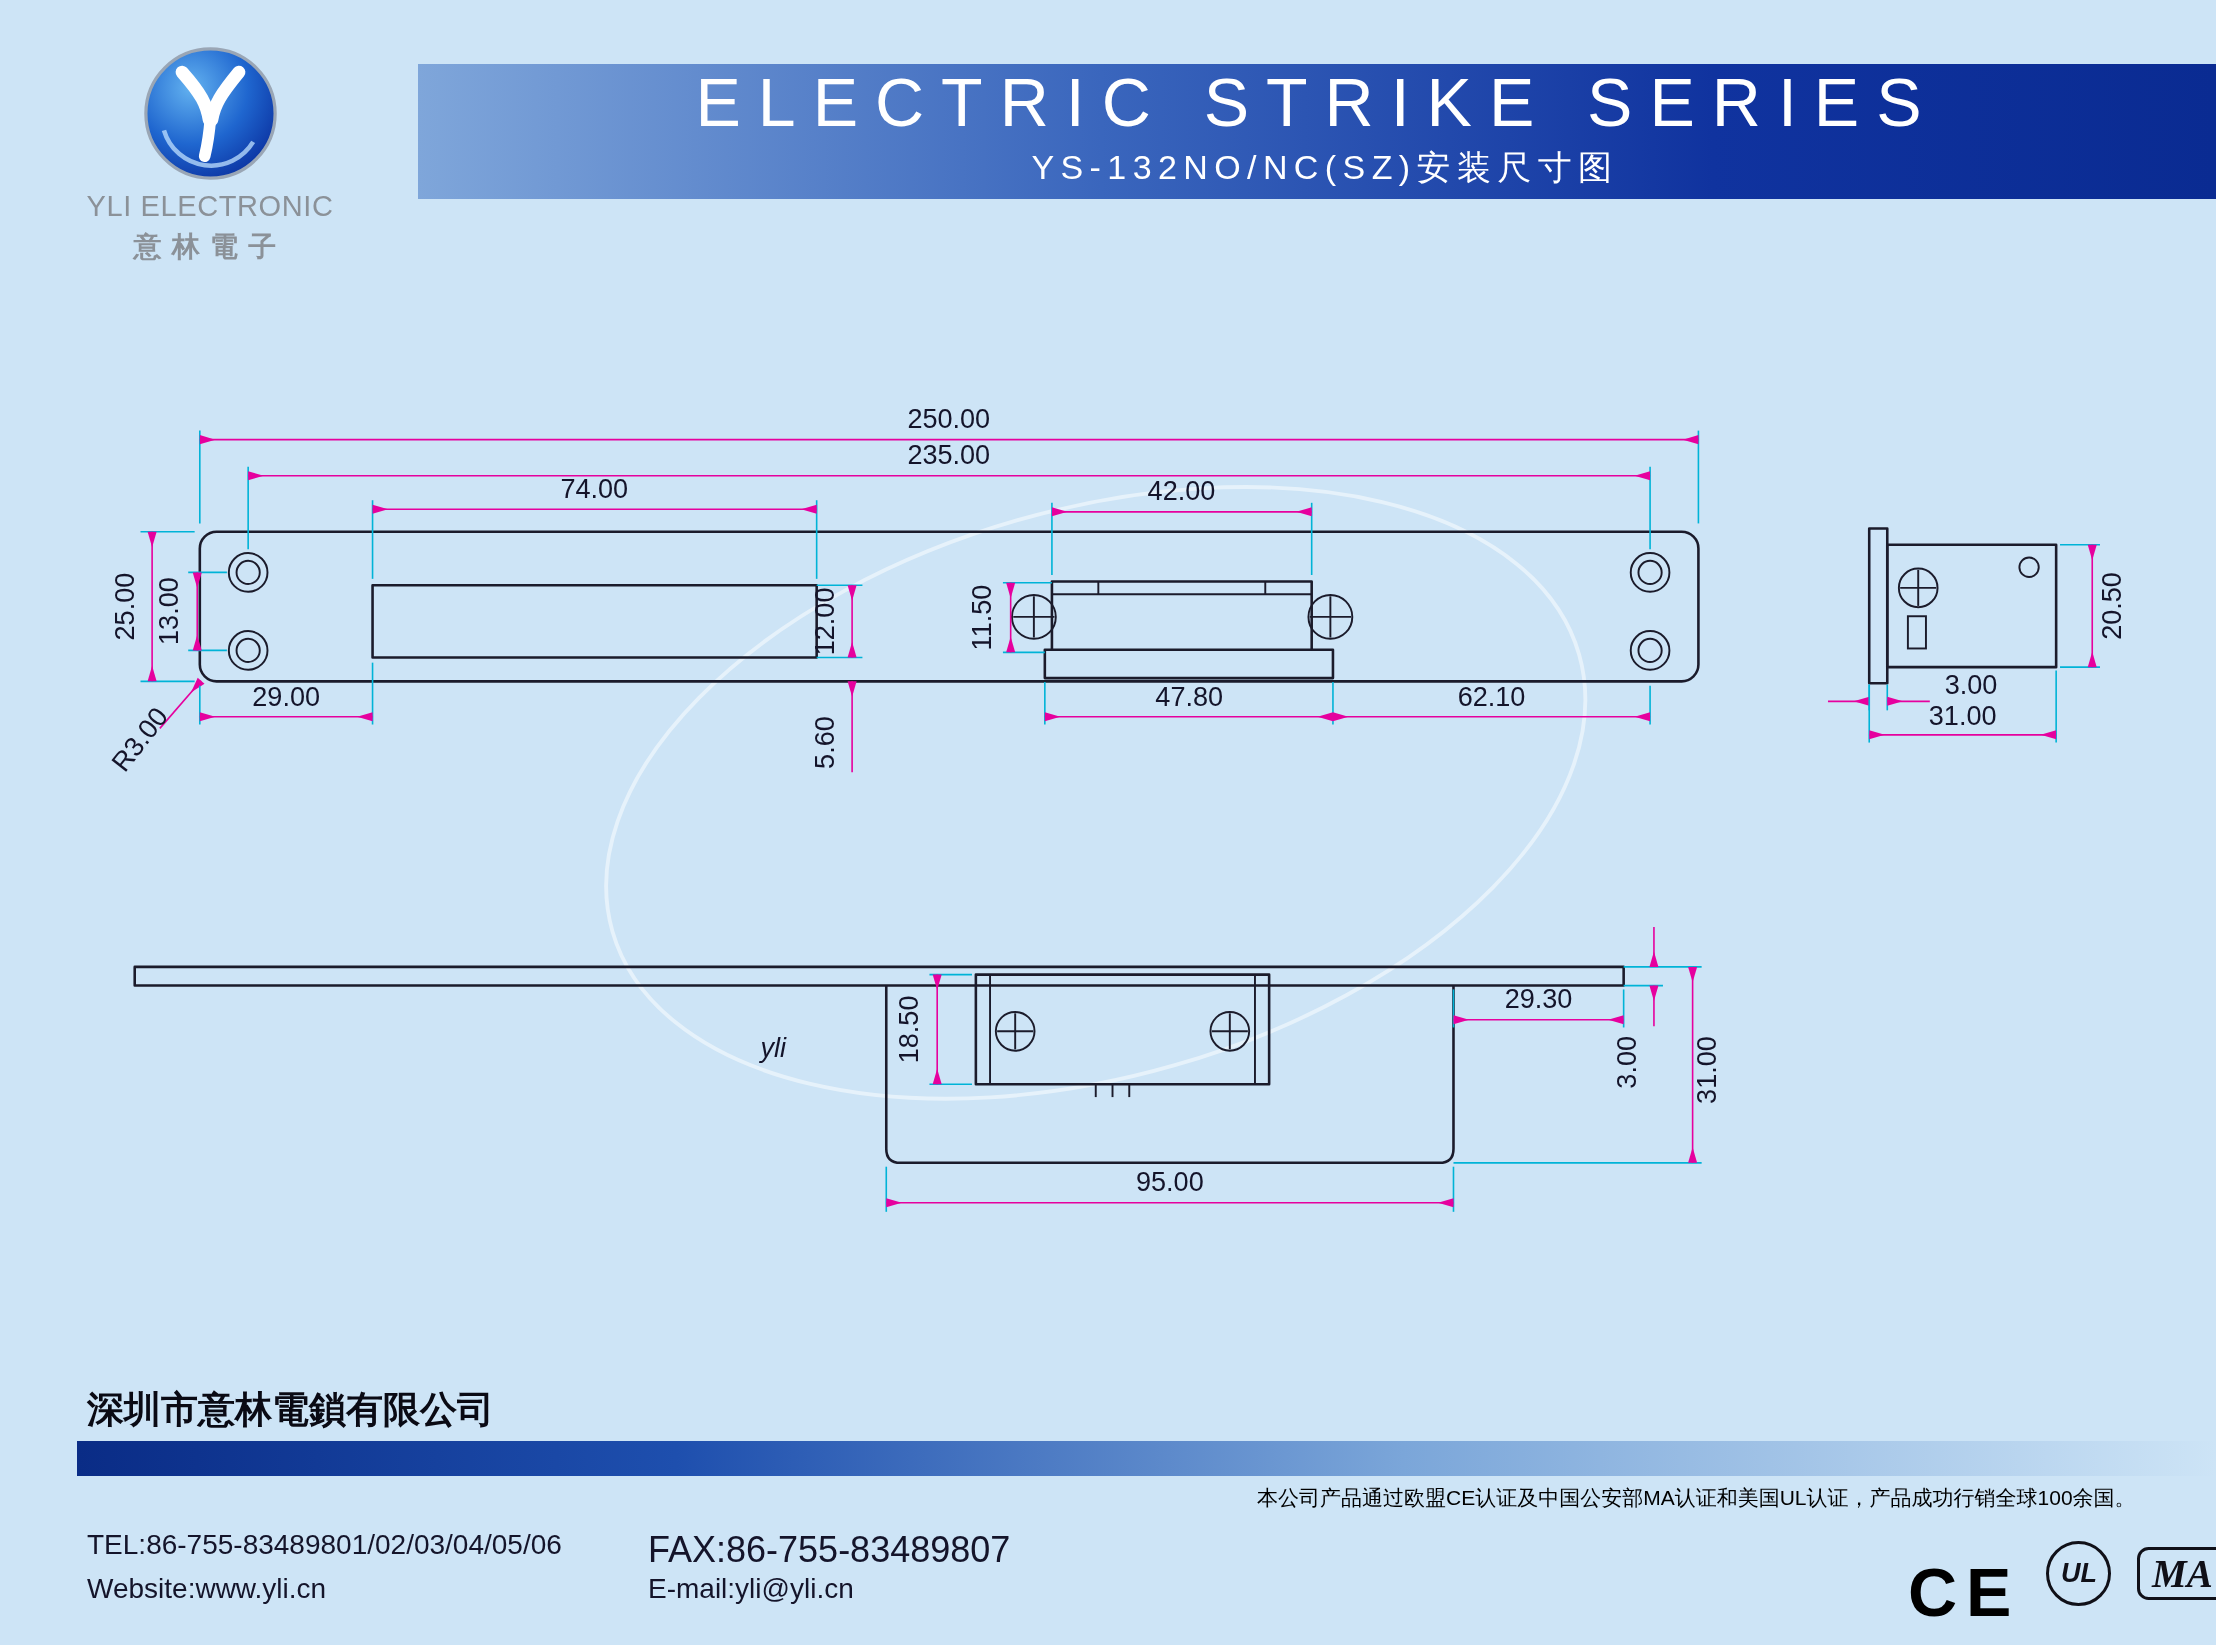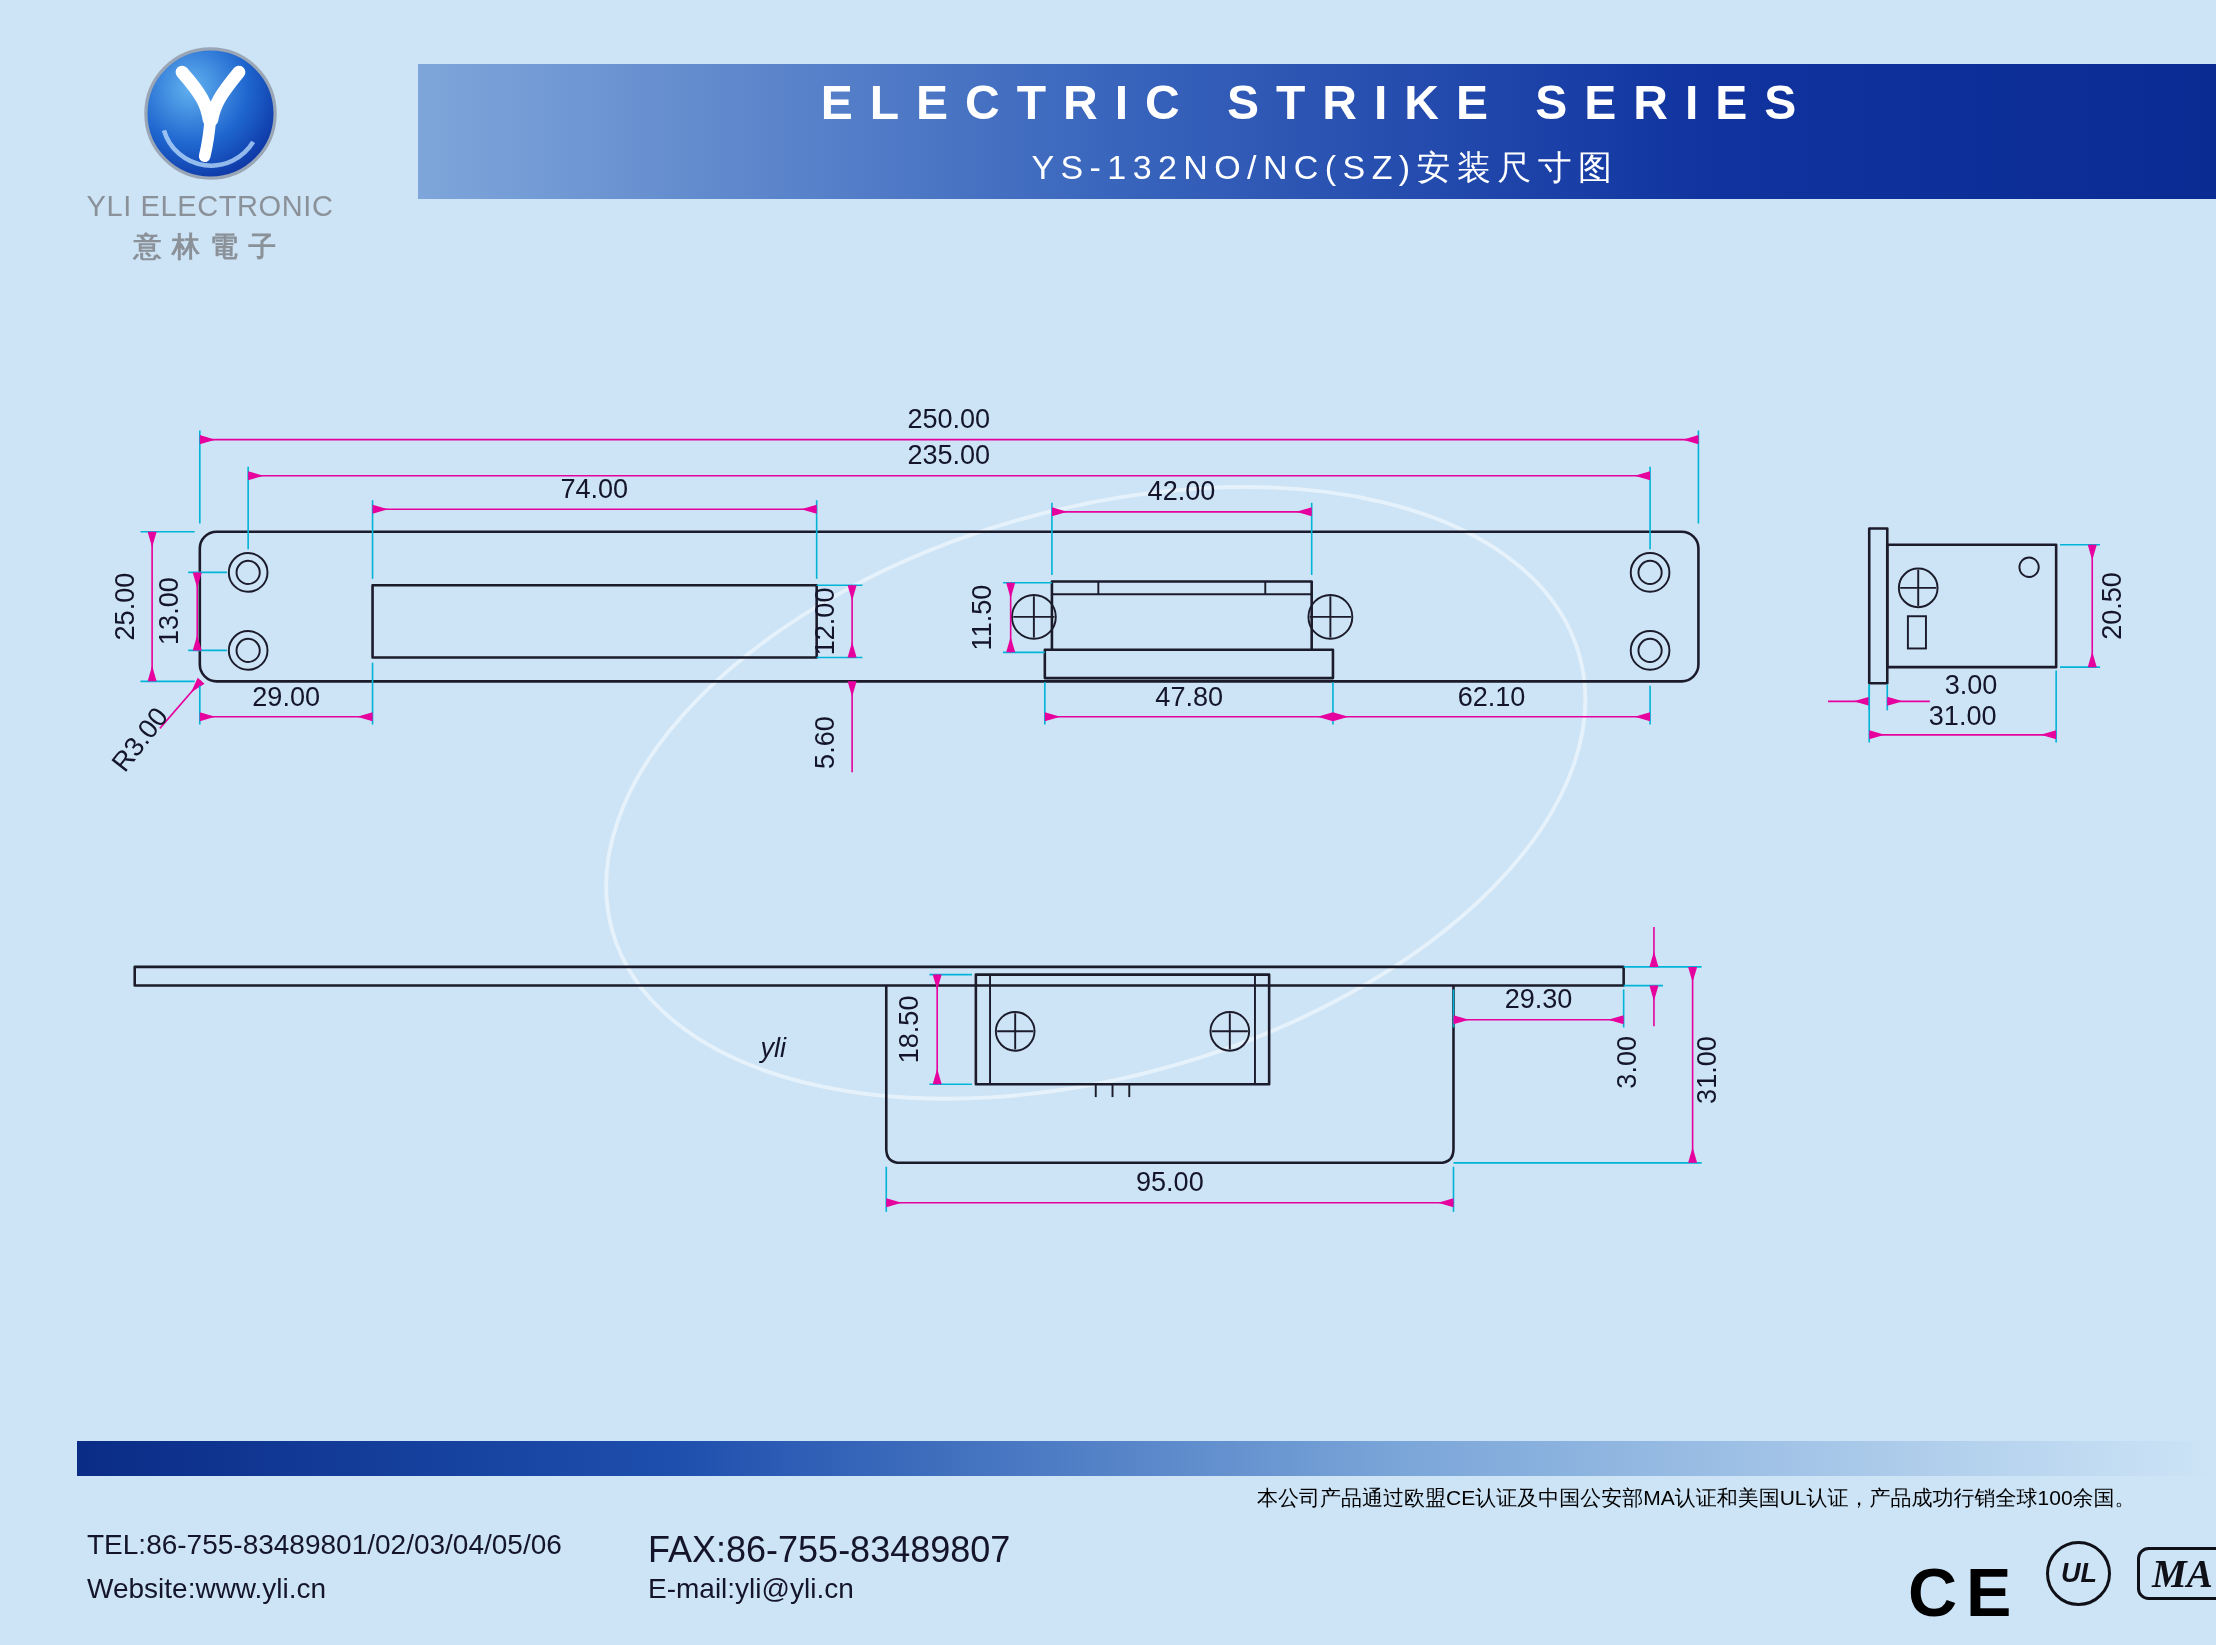--- a/index.html
+++ b/index.html
@@ -3,21 +3,21 @@
 <meta charset="utf-8">
 <style>
   html,body{margin:0;padding:0;}
   #page{position:relative;width:2216px;height:1645px;background:#cde4f6;overflow:hidden;
         font-family:"Liberation Sans",sans-serif;color:#14142a;}
 
   
   #banner{position:absolute;left:418px;top:64px;right:0;height:135px;
           background:linear-gradient(90deg,#7fa6da 0%,#3a66bd 38%,#10339f 72%,#0a2b92 100%);}
   #banner .row1{height:76px;display:flex;align-items:center;justify-content:center;
-          color:#fff;font-size:48px;font-weight:700;letter-spacing:17px;white-space:nowrap;}
+          color:#fff;font-size:68px;font-weight:400;letter-spacing:17px;white-space:nowrap;}
   #banner .row2{height:55px;display:flex;align-items:center;justify-content:center;
           color:#fff;font-size:34px;font-weight:500;letter-spacing:6.4px;white-space:nowrap;margin-left:16px;}
 
   #logo-block{position:absolute;left:71px;top:45px;width:278px;text-align:center;}
   #logo-block .en{margin-top:7.7px;font-size:29px;font-weight:400;color:#8b9198;letter-spacing:0.6px;}
   #logo-block .cn{margin-top:5.2px;font-size:28px;font-weight:700;color:#8b9198;letter-spacing:10.3px;}
 
   
   #draw{position:absolute;left:0;top:0;}
   #draw text{font-family:"Liberation Sans",sans-serif;font-size:42px;fill:#14142a;}
@@ -246,20 +246,21 @@
       <line class="dim" x1="2566" y1="1438" x2="2566" y2="1500" marker-end="url(#arr)"></line>
       <line class="dim" x1="2566" y1="1592" x2="2566" y2="1529" marker-end="url(#arr)"></line>
       <text x="2538" y="1648" text-anchor="middle" transform="rotate(-90 2538 1648)">3.00</text>
 
       <line class="ext" x1="2255" y1="1804" x2="2640" y2="1804"></line>
       <line class="dim" x1="2626" y1="1500" x2="2626" y2="1804" marker-start="url(#arr)" marker-end="url(#arr)"></line>
       <text x="2662" y="1660" text-anchor="middle" transform="rotate(-90 2662 1660)">31.00</text>
     </g>
   </svg>
 
+  <div class="ftxt" id="company">深圳市意林電鎖有限公司</div>
   <div id="fbar"></div>
   <div class="ftxt" id="certnote">本公司产品通过欧盟CE认证及中国公安部MA认证和美国UL认证，产品成功行销全球100余国。</div>
   <div class="ftxt" id="tel">TEL:86-755-83489801/02/03/04/05/06</div>
   <div class="ftxt" id="fax">FAX:86-755-83489807</div>
   <div class="ftxt" id="website">Website:www.yli.cn</div>
   <div class="ftxt" id="email">E-mail:yli@yli.cn</div>
 
   <div id="marks">
     <span class="ce">CE</span>
     <span class="ul-badge">UL</span>

